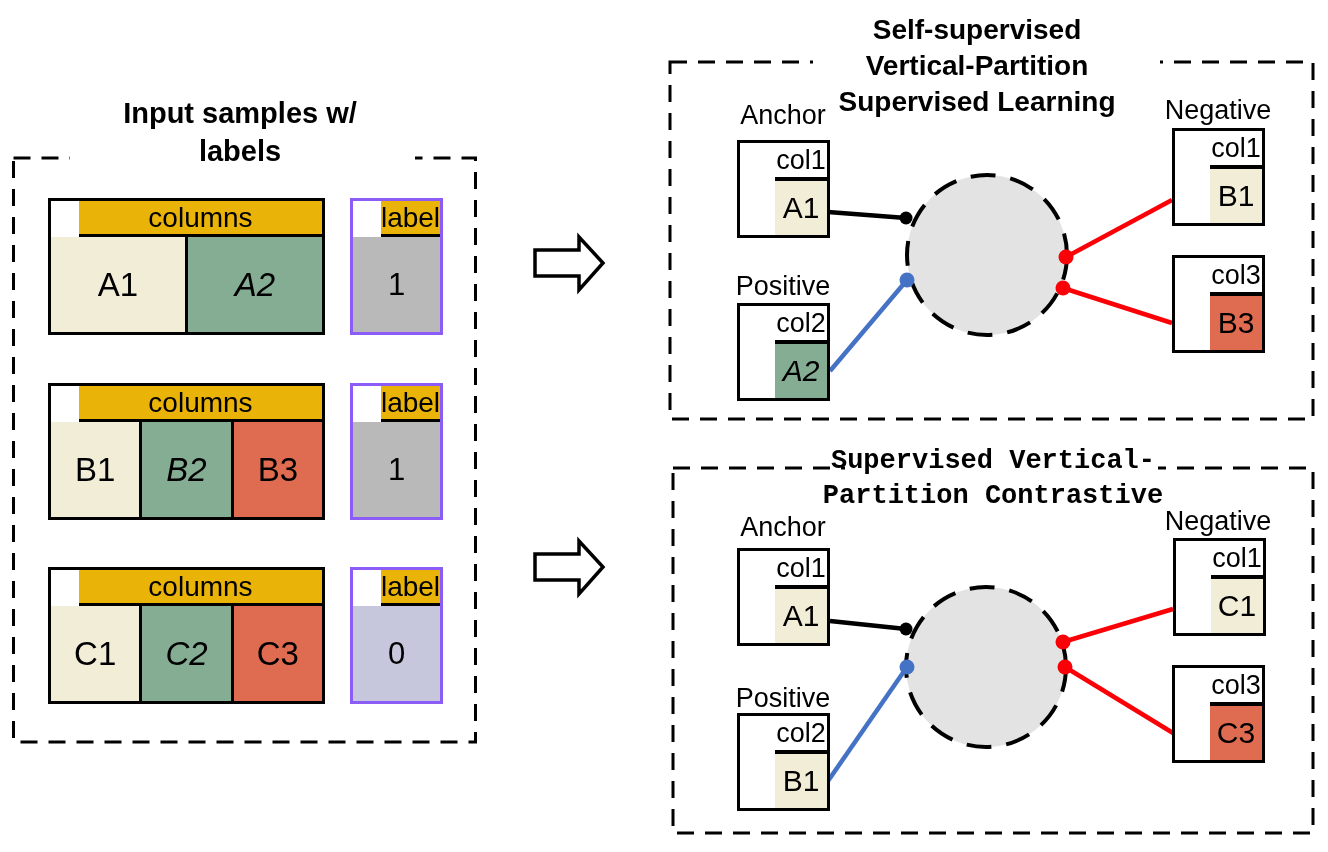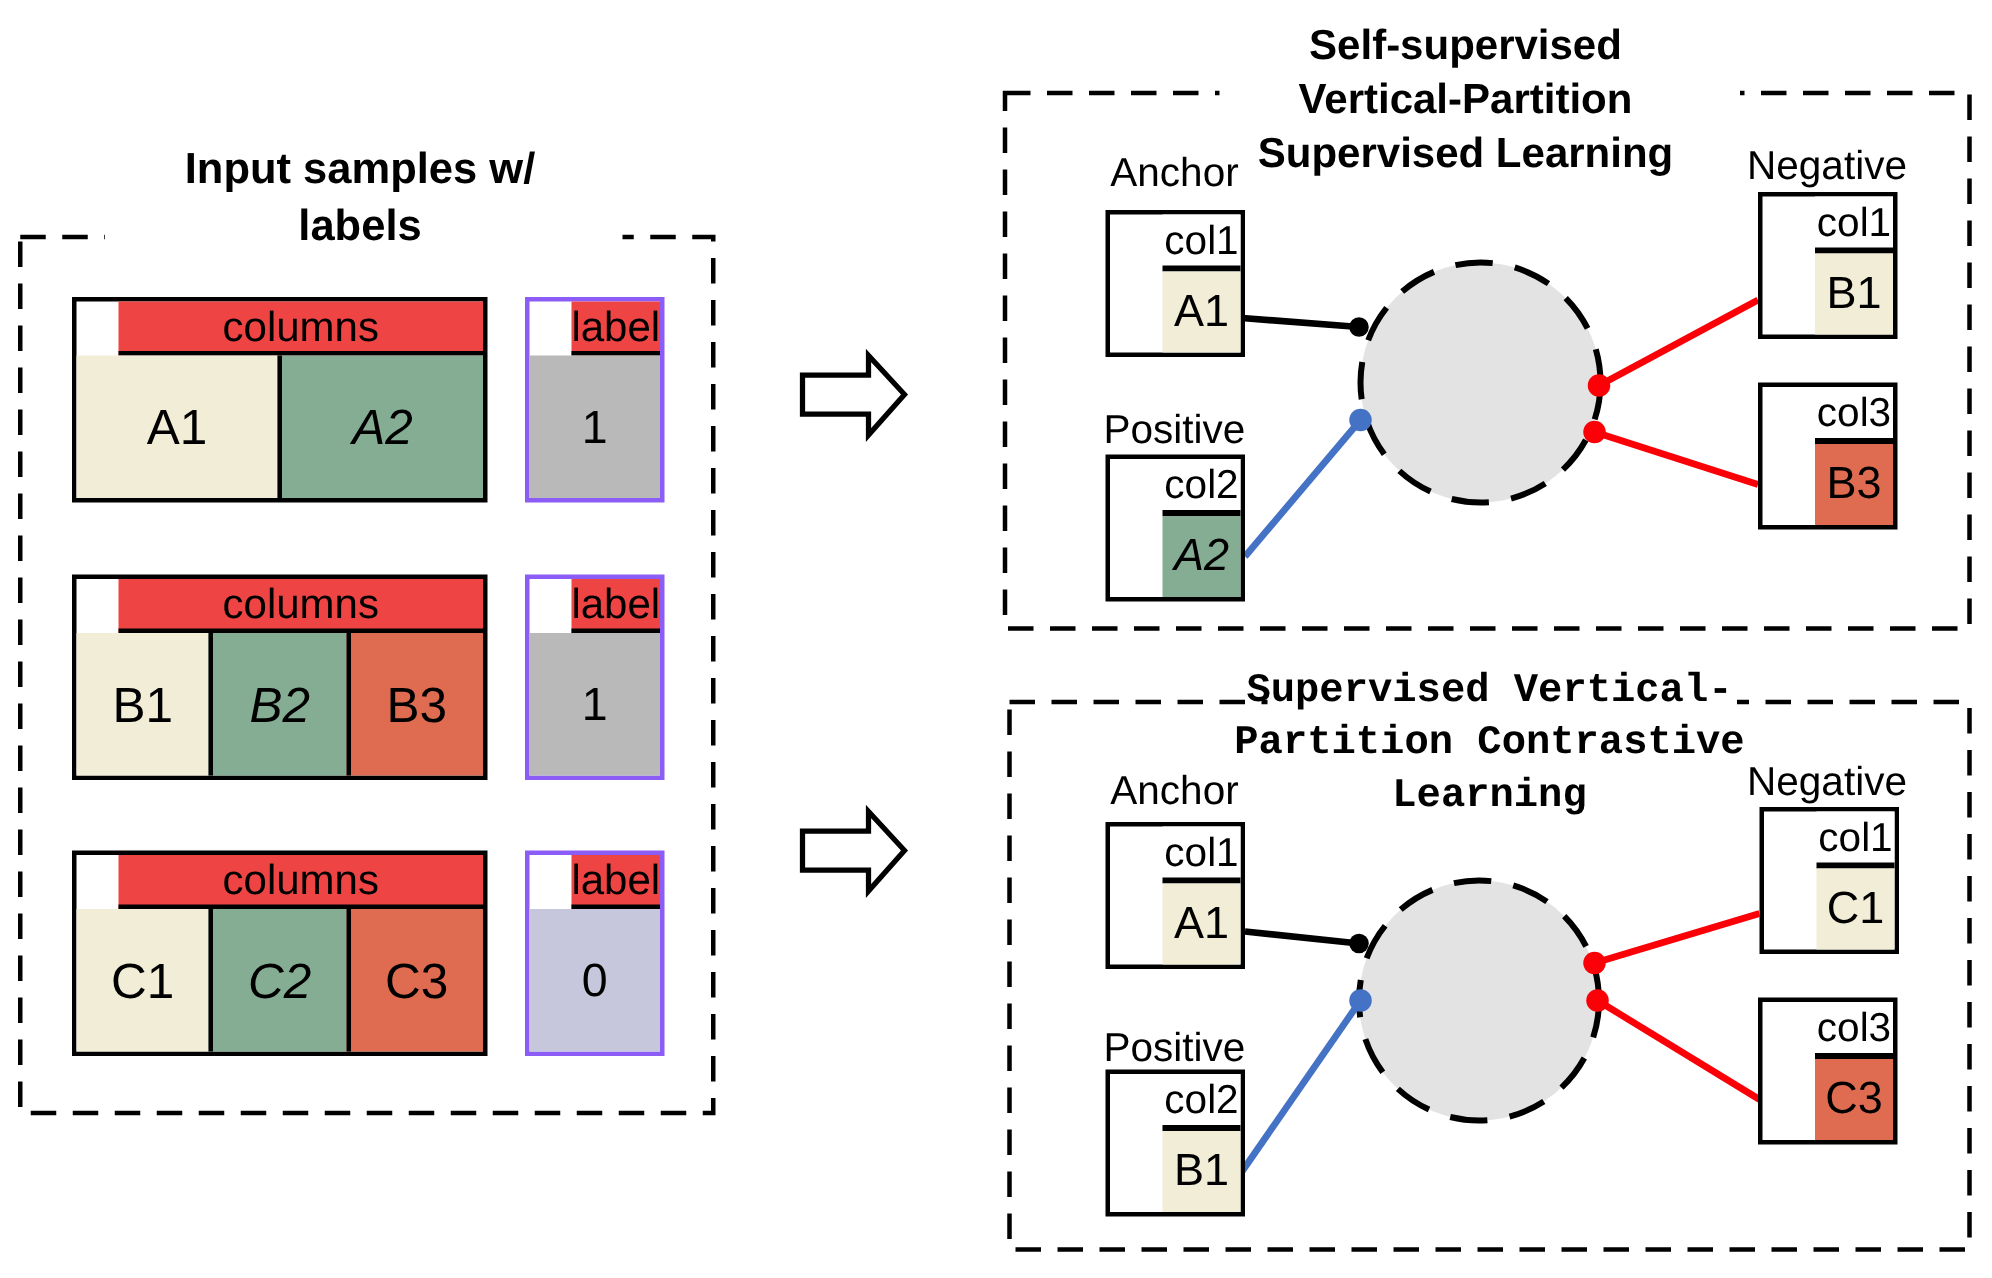--- a/index.html
+++ b/index.html
@@ -10,21 +10,21 @@
   .stage svg{position:absolute;left:0;top:0;}
   .abs{position:absolute;}
   .ttl{font-weight:bold;text-align:center;white-space:nowrap;}
   .ttl-left{left:20px;top:94px;width:440px;font-size:29px;line-height:38px;}
   .ttl-ssl{left:752px;top:12px;width:450px;font-size:28px;line-height:36px;}
   .ttl-sup{left:768px;top:444px;width:450px;font-size:27px;line-height:35px;font-family:Liberation Mono, monospace;}
   .rolelabel{font-size:27px;text-align:center;width:200px;white-space:nowrap;}
   
   .bigtable{width:277px;height:137px;border:3px solid #000;background:#fff;box-sizing:border-box;left:48px;}
   .bighd{height:33px;border-bottom:3px solid #000;display:flex;align-items:center;justify-content:center;
-         font-size:28px;background:#ef4444;margin-left:28px;}
+         font-size:28px;background:#eab308;margin-left:28px;}
   .bigcells{display:flex;height:95px;}
   .bigcell{flex:1;display:flex;align-items:center;justify-content:center;font-size:33px;}
   .bigcell + .bigcell{border-left:3px solid #000;}
   .labeltable{width:93px;height:137px;border:3px solid #8b5cf6;background:#fff;box-sizing:border-box;left:350px;}
   .labelcell{height:95px;display:flex;align-items:center;justify-content:center;font-size:31px;}
   
   .mini{width:93px;height:98px;border:3px solid #000;background:#fff;box-sizing:border-box;padding-left:35px;}
   .mini .hd{height:34px;border-bottom:4px solid #000;display:flex;align-items:center;justify-content:center;
             font-size:27px;background:#fff;}
   .mini .cell{height:54px;display:flex;align-items:center;justify-content:center;font-size:30px;}
@@ -143,21 +143,20 @@
     <div class="cell cream">B1</div>
   </div>
   <div class="abs mini" style="left:1172px;top:255px;">
     <div class="hd">col3</div>
     <div class="cell terra">B3</div>
   </div>
 
   <div class="abs ttl ttl-sup">
     <div>Supervised Vertical-</div>
     <div>Partition Contrastive</div>
-    <div>Learning</div>
   </div>
 
   <div class="abs rolelabel" style="left:683px;top:512px;">Anchor</div>
   <div class="abs mini" style="left:737px;top:548px;">
     <div class="hd">col1</div>
     <div class="cell cream">A1</div>
   </div>
 
   <div class="abs rolelabel" style="left:683px;top:683px;">Positive</div>
   <div class="abs mini" style="left:737px;top:713px;">

